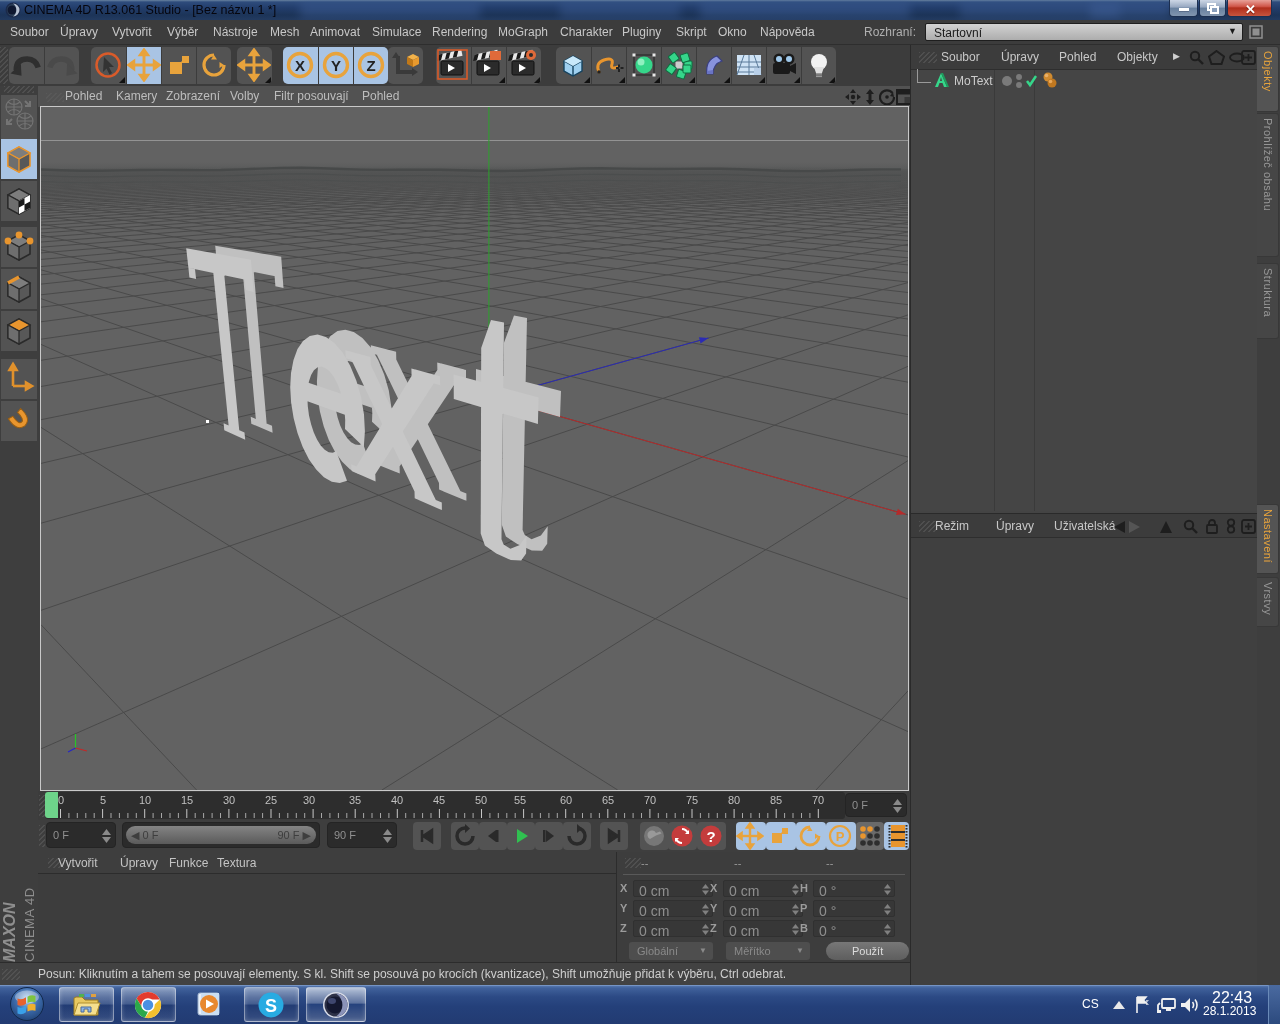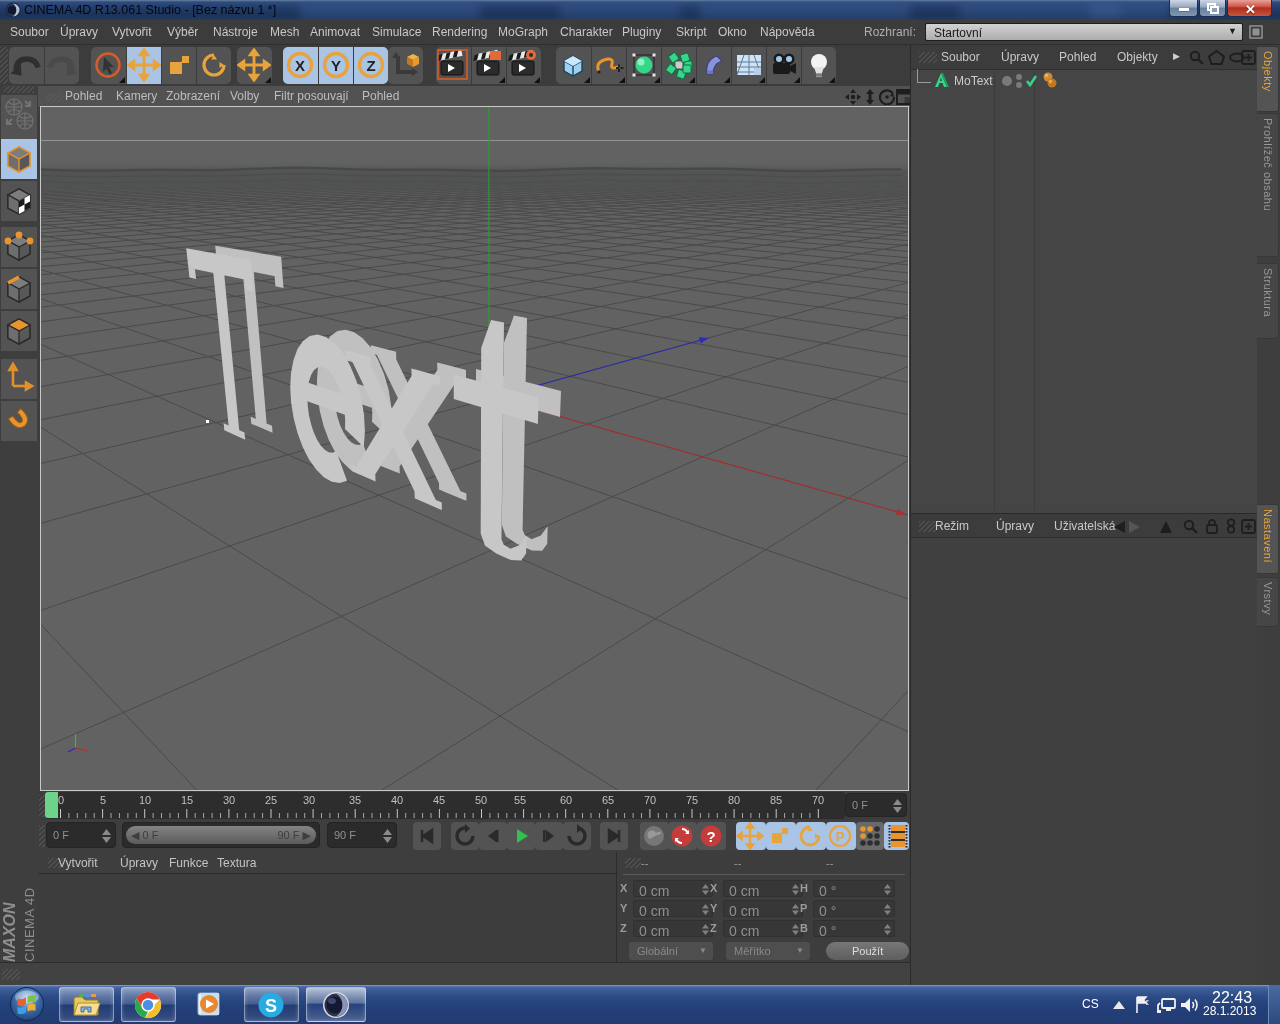--- a/index.html
+++ b/index.html
@@ -858,20 +858,21 @@
       <span style="position:absolute;right:6px;top:4px;font-size:8px">▼</span>
     </div>
     <div class="cdrop" style="left:209px;top:90px;width:83px;background:linear-gradient(180deg,#777,#5e5e5e);border-radius:9px;color:#ddd">
       <span style="position:absolute;left:26px;top:3px">Použít</span>
     </div>
   </div>
 <div class="abs" style="left:1px;top:962px;transform:rotate(-90deg);transform-origin:0 0;width:100px;height:20px"><span style="font-size:16px;font-weight:bold;font-style:italic;color:#8f8f8f">MAXON</span></div>
 <div class="abs" style="left:20px;top:962px;transform:rotate(-90deg);transform-origin:0 0;width:100px;height:17px"><span style="font-size:13px;color:#8f8f8f;letter-spacing:0.5px">CINEMA 4D</span></div>
 <div class="abs statusbar">
     <div class="abs hatch" style="left:2px;top:6px;width:18px;height:11px"></div>
+    <span style="position:absolute;left:38px;top:4px">Posun: Kliknutím a tahem se posouvají elementy. S kl. Shift se posouvá po krocích (kvantizace), Shift umožňuje přidat k výběru, Ctrl odebrat.</span>
   </div>
 <div class="abs rightpanel">
     <div class="rpmenu" style="top:0">
       <div class="abs hatch" style="left:8px;top:7px;width:18px;height:11px"></div>
       <span style="left:30px">Soubor</span>
       <span style="left:90px">Úpravy</span>
       <span style="left:148px">Pohled</span>
       <span style="left:206px">Objekty</span>
       <span style="left:262px;top:6px;font-size:9px;color:#cfcfcf">▶</span>
       <svg class="abs" style="left:278px;top:5px" width="15" height="15" viewBox="0 0 15 15">

